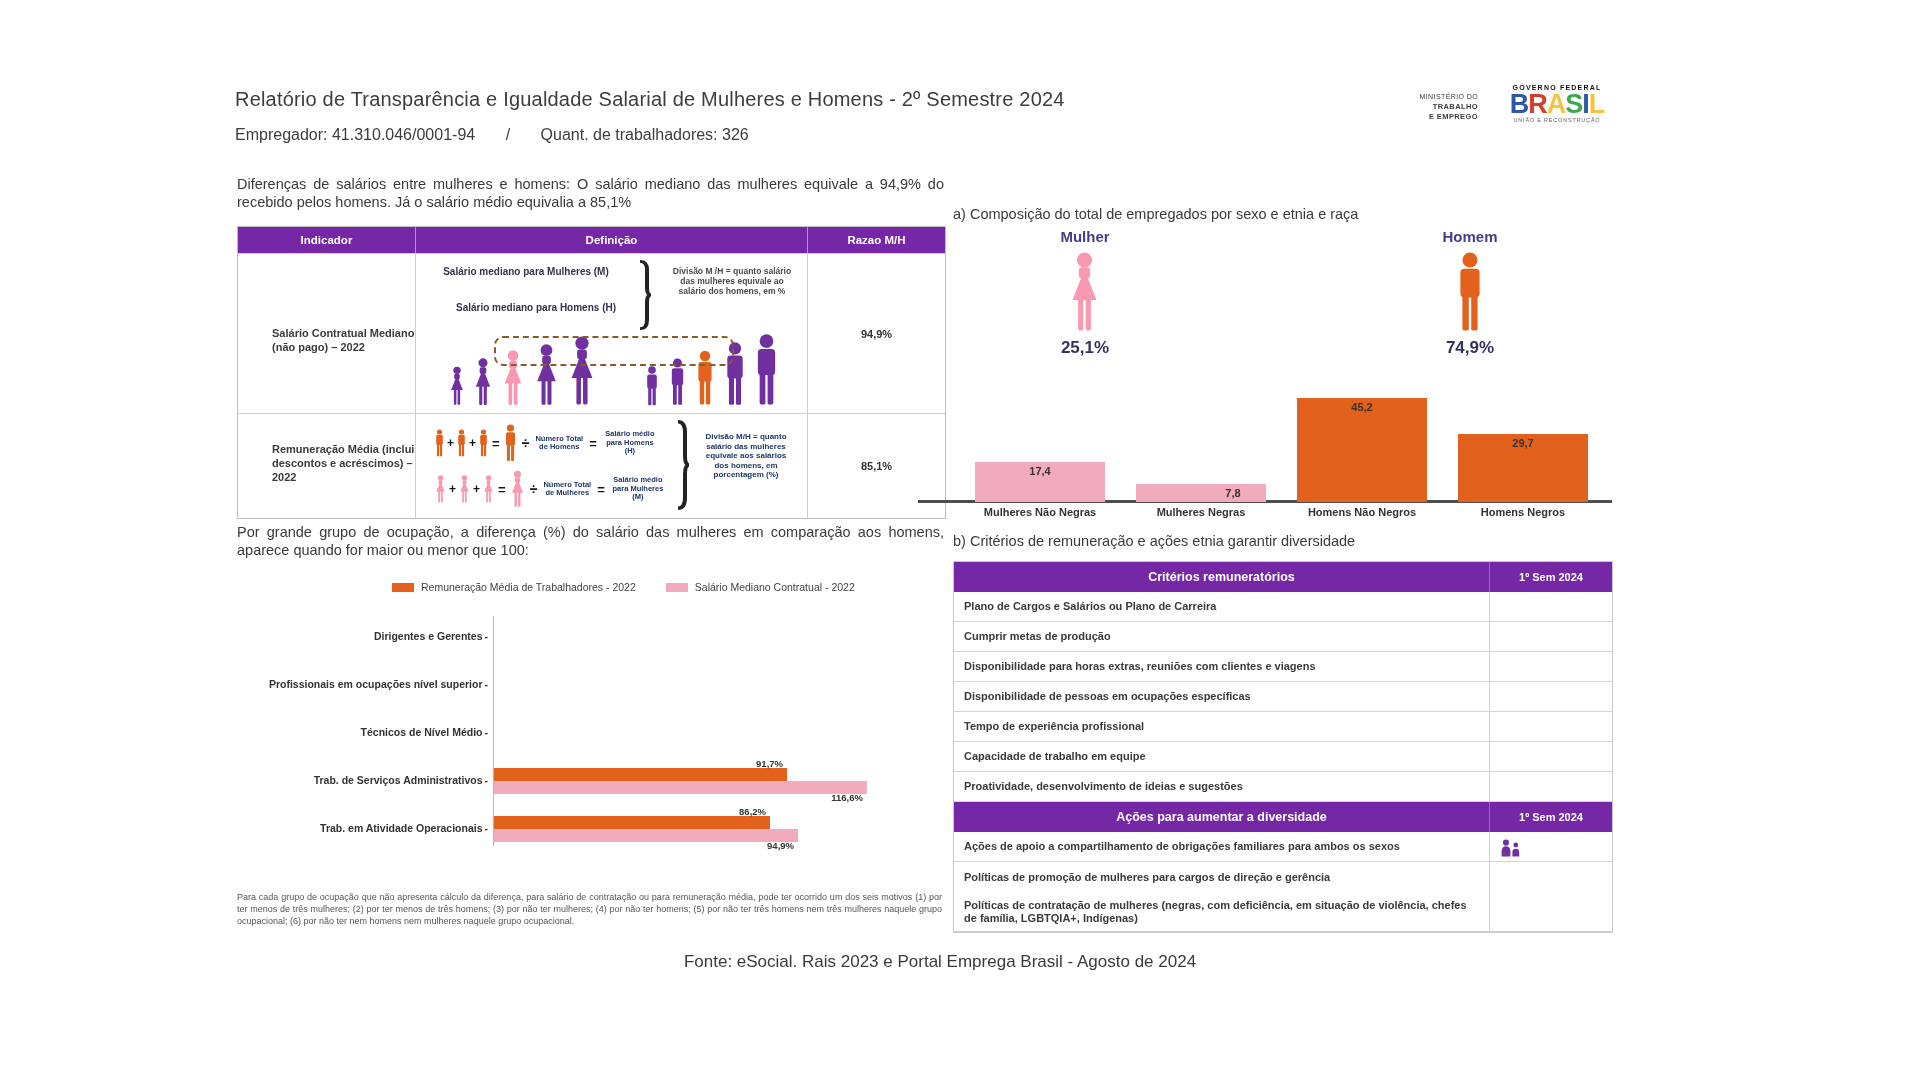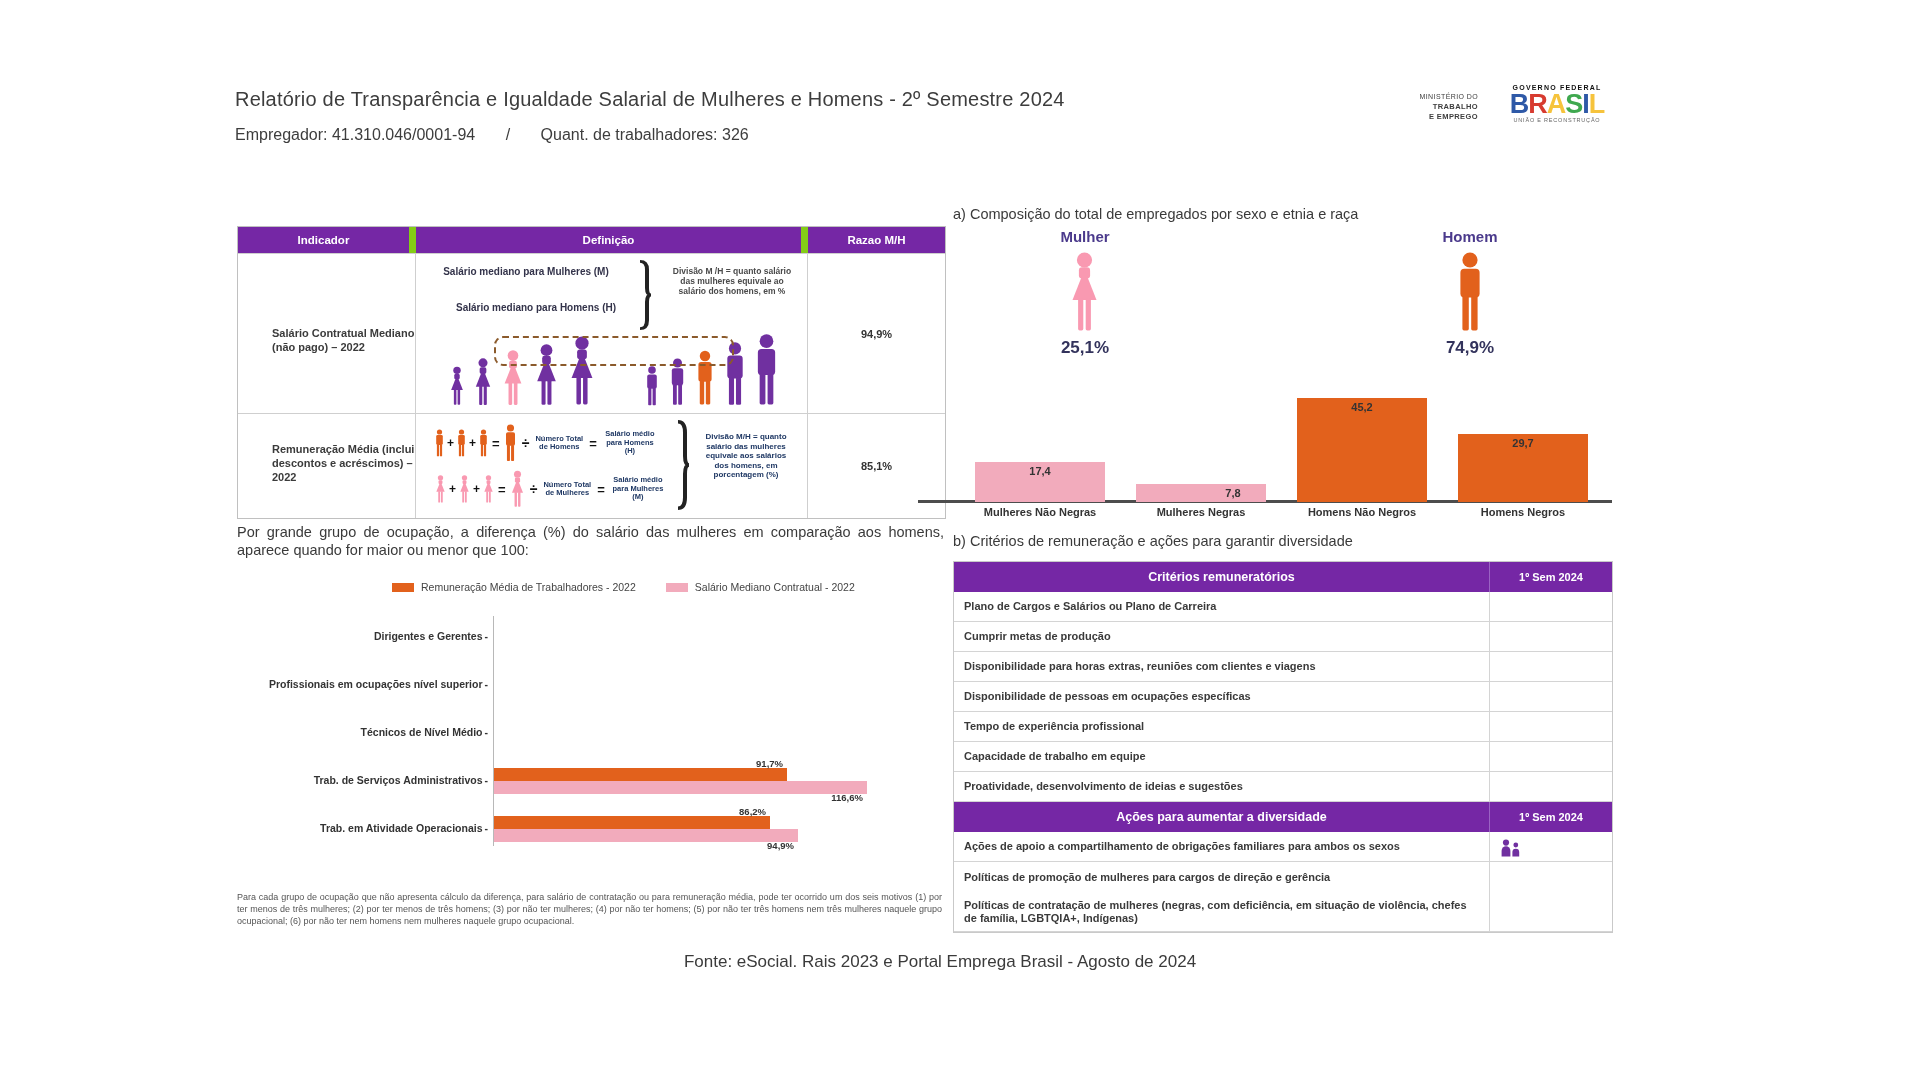--- a/index.html
+++ b/index.html
@@ -12,21 +12,21 @@
   
   .min-logo{font-size:7px;line-height:10px;text-align:right;color:#3d3d3d;letter-spacing:.4px;}
   .min-logo b{font-size:7.5px;}
   .gov-logo{text-align:center;}
   .gov-top{font-size:7px;font-weight:bold;color:#111;letter-spacing:1.2px;}
   .gov-name{font-size:27px;font-weight:800;letter-spacing:-1px;line-height:26px;}
   .gov-bottom{font-size:5.5px;color:#666;letter-spacing:.8px;}
   
   .itable{border:1px solid #c0c0c0;}
   .itable .hcell{background:#7527A5;color:#fff;font-weight:bold;font-size:11.5px;
-     display:flex;align-items:center;justify-content:center;box-sizing:border-box;border-right:7px solid #84cc16;}
+     display:flex;align-items:center;justify-content:center;box-sizing:border-box;border-right:1px solid #84cc16;}
   .cell{box-sizing:border-box;border-right:1px solid #cfcfcf;border-top:1px solid #cfcfcf;position:absolute;}
   .ind-text{font-weight:bold;font-size:11px;color:#3b3b3b;line-height:14px;margin-left:24px;}
   .def-line{font-weight:bold;font-size:10px;color:#33334a;text-align:center;}
   .def-note{font-weight:bold;font-size:8.5px;line-height:10px;text-align:center;}
   .tinytxt{font-weight:bold;font-size:7.5px;line-height:8.5px;color:#1F3864;text-align:center;}
   .ratio{font-weight:bold;font-size:11px;color:#333;}
   .opsym{font-weight:bold;color:#111;}
   .frow{display:flex;align-items:center;}
   
   .occ-cat{font-weight:bold;font-size:10.5px;color:#333;text-align:right;}
@@ -68,20 +68,21 @@
     <div>MINISTÉRIO DO</div>
     <b>TRABALHO</b><br>
     <b>E EMPREGO</b>
   </div>
   <div class="abs gov-logo" style="left:1496px;top:84px;width:122px;">
     <div class="gov-top">GOVERNO FEDERAL</div>
     <div class="gov-name" id="gov-name"><span style="color: rgb(46, 89, 167);">B</span><span style="color: rgb(215, 59, 48);">R</span><span style="color: rgb(246, 195, 60);">A</span><span style="color: rgb(63, 168, 79);">S</span><span style="color: rgb(46, 89, 167);">I</span><span style="color: rgb(246, 195, 60);">L</span></div>
     <div class="gov-bottom">UNIÃO E RECONSTRUÇÃO</div>
   </div>
 
+  <div class="abs para" style="left:237px;top:176px;width:707px;">Diferenças de salários entre mulheres e homens: O salário mediano das mulheres equivale a 94,9% do recebido pelos homens. Já o salário médio equivalia a 85,1%</div>
 
   <div class="abs itable" style="left:237px;top:226px;width:707px;height:291px;">
     <div class="hcell abs" style="left:0;top:0;width:178px;height:26px;">Indicador</div>
     <div class="hcell abs" style="left:178px;top:0;width:392px;height:26px;">Definição</div>
     <div class="hcell abs" style="left:570px;top:0;width:137px;height:26px;border-right:none;">Razao M/H</div>
 
     <div class="cell" style="left:0;top:26px;width:178px;height:160px;">
       <div class="ind-text abs" style="left:10px;top:72px;width:150px;">Salário Contratual Mediano (não pago) – 2022</div>
     </div>
     <div class="cell" style="left:178px;top:26px;width:392px;height:160px;">
@@ -253,21 +254,21 @@
           <rect x="8" y="21" width="24" height="36" rx="5"></rect>
           <rect x="10.5" y="55" width="8" height="43" rx="2"></rect>
           <rect x="21.5" y="55" width="8" height="43" rx="2"></rect>
         </g>
       </svg>
     </span>
   <div class="abs sexpct" style="left:1395px;top:338px;width:150px;">74,9%</div>
 
   <div id="comp-chart"></div>
 
-  <div class="abs para" style="left:953px;top:533px;width:665px;text-align:left;">b) Critérios de remuneração e ações para garantir diversidade</div>
+  <div class="abs para" style="left:953px;top:533px;width:665px;text-align:left;">b) Critérios de remuneração e ações etnia garantir diversidade</div>
 
   <div class="abs ctable" style="left:953px;top:561px;width:660px;">
     <div class="crow chead" style="height:30px;">
       <div class="main">Critérios remuneratórios</div>
       <div class="val">1º Sem 2024</div>
     </div>
     <div class="crow" style="height:30px;">
         <div class="main">Plano de Cargos e Salários ou Plano de Carreira</div>
         <div class="val"></div>
       </div>

